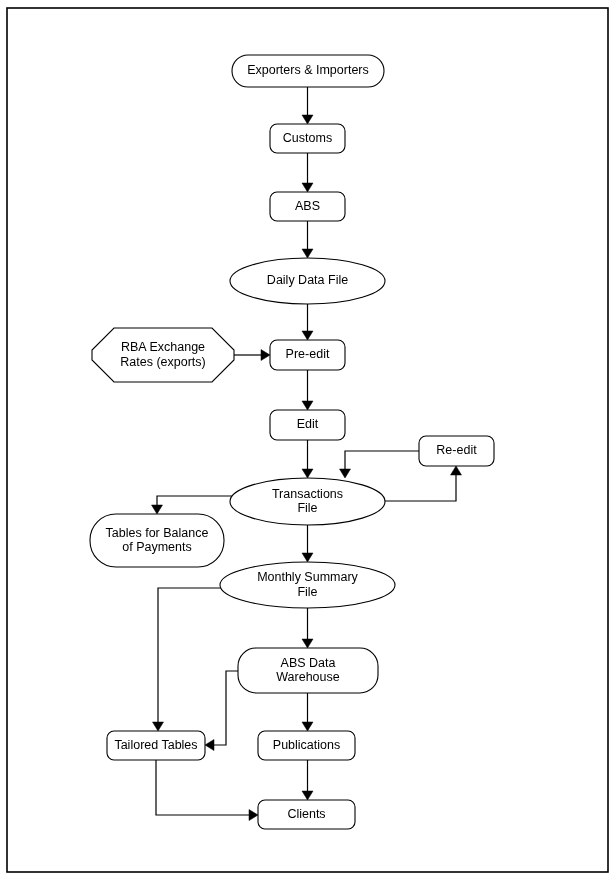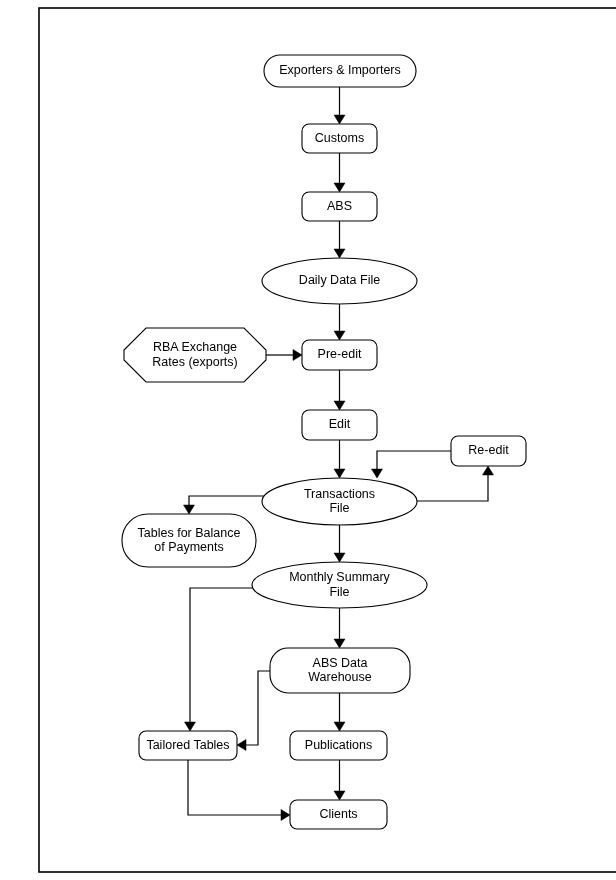--- a/index.html
+++ b/index.html
@@ -11,21 +11,20 @@
     width: 616px;
     height: 880px;
     font-family: "Liberation Sans", sans-serif;
     overflow: hidden;
   }
   #diagram-root {
     position: relative;
     width: 532px;
     height: 880px;
     background: #ffffff;
-    margin-left: 32px;
   }
   svg.flowchart {
     display: block;
     width: 616px;
     height: 880px;
   }
   .node-shape {
     fill: #ffffff;
     stroke: #000000;
     stroke-width: 1.1;

